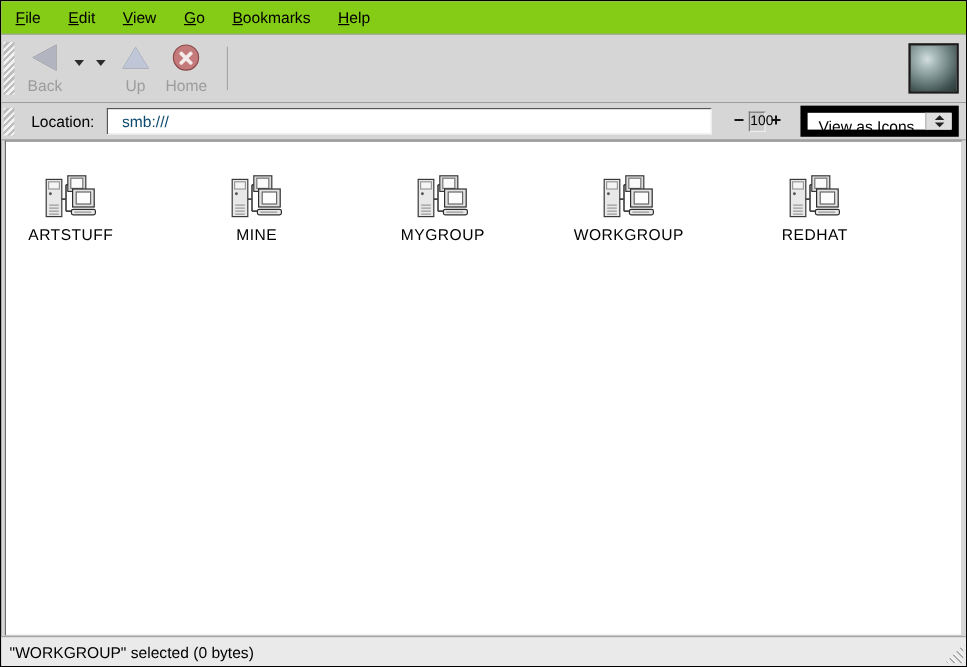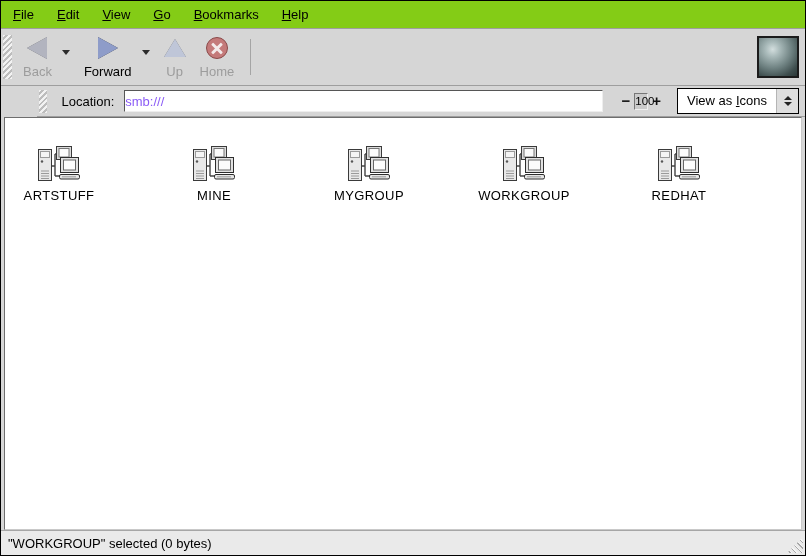--- a/index.html
+++ b/index.html
@@ -79,46 +79,45 @@
       radial-gradient(circle at 36% 30%, #d3dede 0%, #a9baba 20%, #6f8282 52%, #3e4e4e 80%, #2a3737 100%);
   }
 
   
   .locationbar {
     height:31px; flex:0 0 31px;
     display:flex; align-items:center;
     padding:2px 6px 2px 2px;
     background:#d6d6d6;
     border-bottom:1px solid #9e9e9e;
-    margin-left:36px;
   }
   .locationbar .handle { height:23px; margin:0 6px 0 0; }
   .loc-label { margin:0 10px 0 8px; }
   .loc-input {
     width:508px; height:22px;
     border:1px solid; border-color:#565656 #eeeeee #eeeeee #565656;
-    background:#fff; padding:0 0;
-    font-family:"Liberation Sans", sans-serif; font-size:13px; color:#8b5cf6;
+    background:#fff; padding:0 12px;
+    font-family:"Liberation Sans", sans-serif; font-size:13px; color:#0c4a6e;
   }
   .zoom-btn {
     background:none; border:none; font-weight:bold; font-size:15px;
     font-family:"Liberation Sans", sans-serif; color:#111;
     padding:0 4px; line-height:18px; cursor:default;
   }
   .zoom-out { margin-left:14px; }
   .zoom-level {
     width:14px; height:17px; line-height:15px; text-align:left;
     font-size:11.5px;
     background:#cbcbcb;
     border:1px solid; border-color:#777 #efefef #efefef #777;
   }
   .view-select {
     margin-left:12px;
     height:26px; display:flex; align-items:stretch;
-    border:1px solid #000000;
+    border:6px solid #000000;
     background:#fff;
   }
   .view-select .vs-text { padding:4px 9px 0 9px; white-space:nowrap; }
   .view-select .vs-text u { text-decoration:underline; }
   .vs-arrow {
     width:22px; border-left:1px solid #b5b5b5; background:#dedede;
     display:flex; flex-direction:column; align-items:center; justify-content:center; gap:2px;
   }
   .vs-arrow .a-up   { width:0;height:0;border-left:4px solid transparent;border-right:4px solid transparent;border-bottom:4px solid #222; }
   .vs-arrow .a-down { width:0;height:0;border-left:4px solid transparent;border-right:4px solid transparent;border-top:4px solid #222; }
@@ -176,26 +175,20 @@
   <button class="tb-btn disabled">
     <span class="ico">
         <span class="tri back"></span>
       </span>
     <span class="lbl">Back</span>
   </button>
   <span class="tb-chevron">
       <span class="chev"></span>
     </span>
 
-  <button class="tb-btn">
-    <span class="ico">
-        <span class="tri forward"></span>
-      </span>
-    <span class="lbl">Forward</span>
-  </button>
   <span class="tb-chevron">
       <span class="chev"></span>
     </span>
 
   <button class="tb-btn disabled">
     <span class="ico">
         <span class="tri up"></span>
       </span>
     <span class="lbl">Up</span>
   </button>

